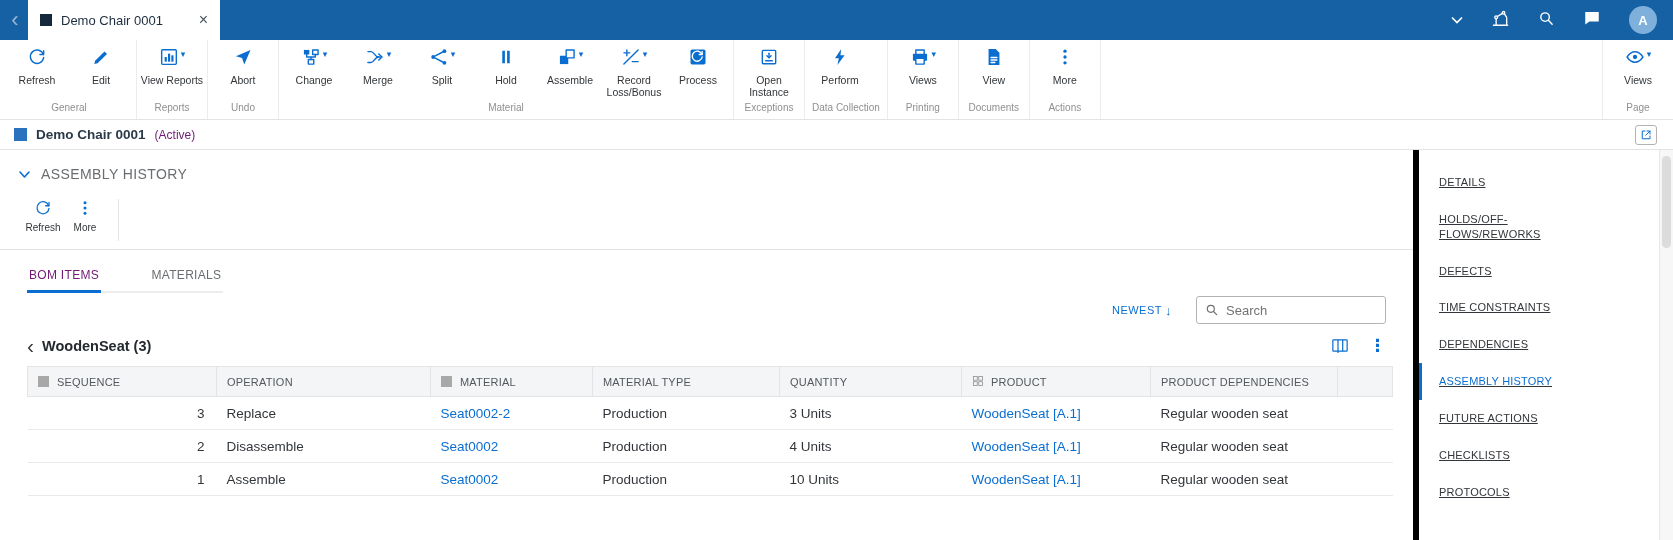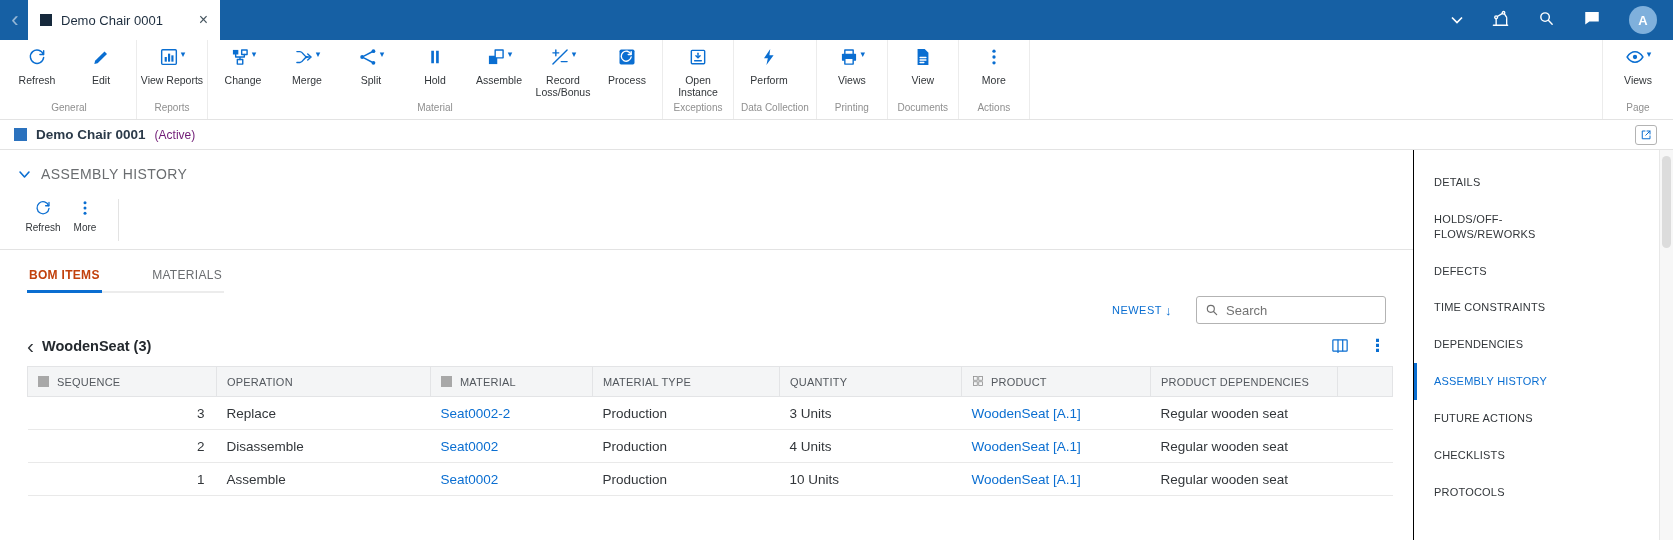--- a/index.html
+++ b/index.html
@@ -35,36 +35,36 @@
   .obj-sq { width:13px; height:13px; background:#2b72be; flex:none; }
   .obj-title { font-size:13.5px; font-weight:700; color:#2b3a49; }
   .obj-status { font-size:12px; color:#701a75; }
   .obj-actions { margin-left:auto; display:flex; align-items:center; padding-right:10px; }
   .winbtn { width:22px; height:20px; border:1px solid #b3b3b3; border-radius:3px; background:#fff; display:flex; align-items:center; justify-content:center; cursor:pointer; }
   svg.st { fill:none; stroke:#0a6ed1; stroke-width:2; stroke-linecap:round; stroke-linejoin:round; }
 
   
   .contentrow { display:flex; height:390px;justify-content:center; }
   .main { flex:1; min-width:0; }
-  .sidebar { width:246px; border-left:1px solid #000000; padding-top:14px; }
+  .sidebar { width:246px; border-left:6px solid #000000; padding-top:14px;text-decoration:underline; }
   .scrollcol { width:14px; border-left:1px solid #e8e8e8; background:#f7f7f7; position:relative; }
   .thumb { position:absolute; left:2px; right:2px; top:6px; height:92px; background:#dcdcdc; border-radius:6px; }
 
   
   .sect-head { display:flex; align-items:center; gap:10px; margin:16px 0 0 18px; color:#6a6d70; font-size:14px; letter-spacing:.4px; }
   .minibar { display:flex; align-items:flex-start; margin:17px 0 0 22px; height:46px; }
   .mbtn { width:42px; display:flex; flex-direction:column; align-items:center; gap:5px; cursor:pointer; }
   .mbtn .lbl { font-size:10px; color:#32363a; }
   .mdiv { width:1px; background:#e3e3e3; height:42px; margin-left:12px; }
   .hdiv { border-bottom:1px solid #e3e3e3; margin-top:4px; }
 
   .tabswrap { display:inline-block; margin:12px 0 0 27px; border-bottom:2px solid #ececec; }
   .tab { display:inline-block; padding:6px 2px 9px; font-size:12px; letter-spacing:.3px; color:#6a6d70; position:relative; cursor:pointer; }
   .tab + .tab { margin-left:44px; }
-  .tab.active { color:#c2410c; font-weight:700; }
+  .tab.active { color:#701a75; font-weight:400; }
   .tab.active::after { content:""; position:absolute; left:0; right:0; bottom:-2px; height:3px; background:#0a6ed1; }
 
   .controls { display:flex; align-items:center; justify-content:flex-end; gap:24px; margin:2px 27px 0 0; height:30px; }
   .sortbtn { color:#0a6ed1; font-size:11px; letter-spacing:.5px; display:flex; align-items:center; gap:3px; cursor:pointer; }
   .sortarrow { font-size:13px; }
   .searchbox { width:190px; height:28px; border:1px solid #b3b3b3; border-radius:3px; background:#fff; display:flex; align-items:center; gap:7px; padding:0 8px; }
   .searchbox input { border:none; outline:none; flex:1; min-width:0; font-size:13px; font-family:inherit; color:#32363a; background:transparent; }
   .searchbox input::placeholder { color:#737373; }
 
   .crumbrow { display:flex; align-items:center; margin:10px 27px 0 27px; }
@@ -164,20 +164,33 @@
               <rect x="14.8" y="10" width="2.6" height="7.6" fill="#0a6ed1" stroke="none"></rect>
             </svg>
           <span class="caret">▾</span>
         </span>
         <span class="lbl">View Reports</span>
       </div>
     </div>
     <div class="glabel">Reports</div>
   </div>
 
+  <div class="rgroup">
+    <div class="rbtns">
+      <div class="rbtn">
+        <span class="icw">
+            <svg class="ic" viewBox="0 0 24 24">
+              <path d="M3.5 11L21 3.5 13.5 21l-2.6-7.9L3.5 11z" fill="#0a6ed1" stroke="none"></path>
+            </svg>
+          </span>
+        <span class="lbl">Abort</span>
+      </div>
+    </div>
+    <div class="glabel">Undo</div>
+  </div>
 
   <div class="rgroup">
     <div class="rbtns">
       <div class="rbtn">
         <span class="icw">
           <svg class="ic" viewBox="0 0 24 24">
               <rect x="3.5" y="3.5" width="6.5" height="5.5" fill="#0a6ed1" stroke="none"></rect>
               <rect x="14" y="3.5" width="6.5" height="5.5"></rect>
               <rect x="8.8" y="15" width="6.5" height="5.5"></rect>
               <path d="M6.8 9v3h10.4V9M12 12v3"></path>

